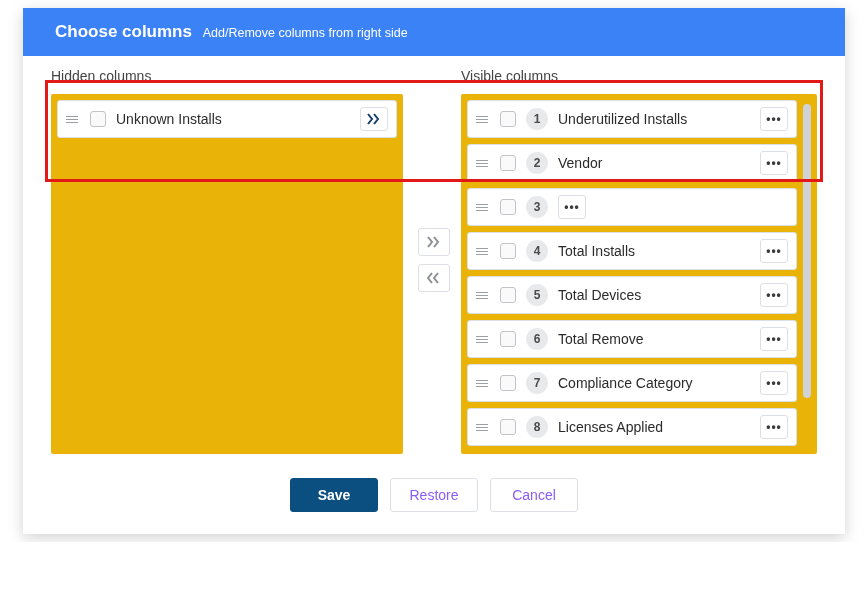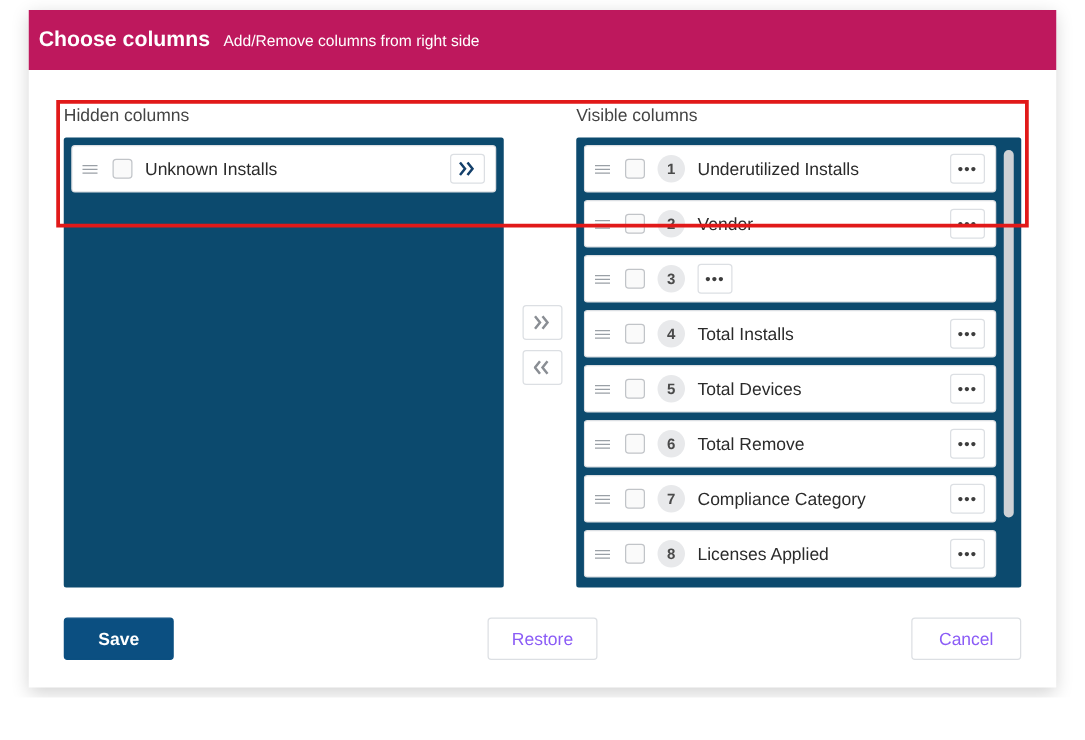--- a/index.html
+++ b/index.html
@@ -10,48 +10,48 @@
     padding: 8px;
   }
   .modal {
     width: 822px;
     margin: 0 auto;
     background: #fff;
     box-shadow: 0 4px 14px rgba(0,0,0,0.18);
     position: relative;
   }
   .modal-header {
-    background: #be185d;
+    background: #3b82f6;
     color: #fff;
-    padding: 14px 8px;
+    padding: 14px 32px;
     font-size: 17px;
     font-weight: 600;
   }
   .modal-header .subtitle {
     font-size: 12.5px;
     font-weight: 400;
     margin-left: 6px;
   }
   .modal-body {
-    padding: 28px 28px 10px 28px;
+    padding: 12px 28px 10px 28px;
     display: flex;
     gap: 0;
     align-items: flex-start;
   }
   .panel {
     flex: 1;
   }
   .panel-title {
     font-size: 14px;
     color: #444;
     margin-bottom: 10px;
     font-weight: 400;
   }
   .panel-box {
-    background: #0c4a6e;
+    background: #eab308;
     border-radius: 2px;
     padding: 6px;
     height: 360px;
     overflow: hidden;
   }
   .left-box { margin-right: 4px; }
   .right-container {
     display:flex;
     align-items:stretch;
   }
@@ -139,21 +139,21 @@
     border-radius:3px;
     background:#fff;
     display:flex;
     align-items:center;
     justify-content:center;
     cursor:pointer;
     color:#6b6e73;
   }
   .footer {
     display:flex;
-    justify-content:space-between;
+    justify-content:center;
     gap:12px;
     padding: 14px 28px 22px 28px;
   }
   .btn {
     min-width:88px;
     height:34px;
     border-radius:3px;
     font-size:14px;
     cursor:pointer;
     border:1px solid #dcdfe3;

